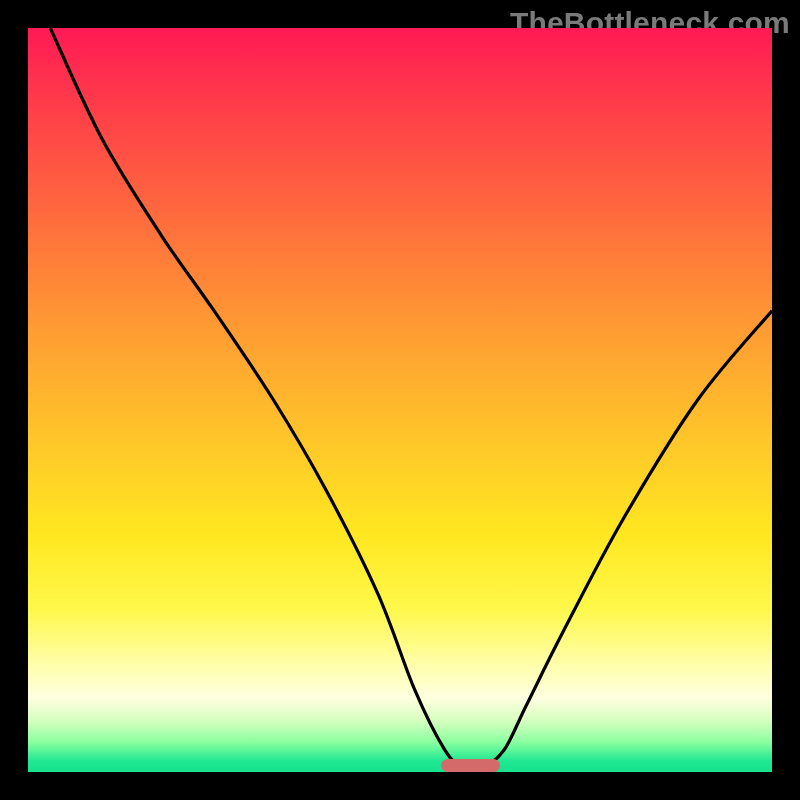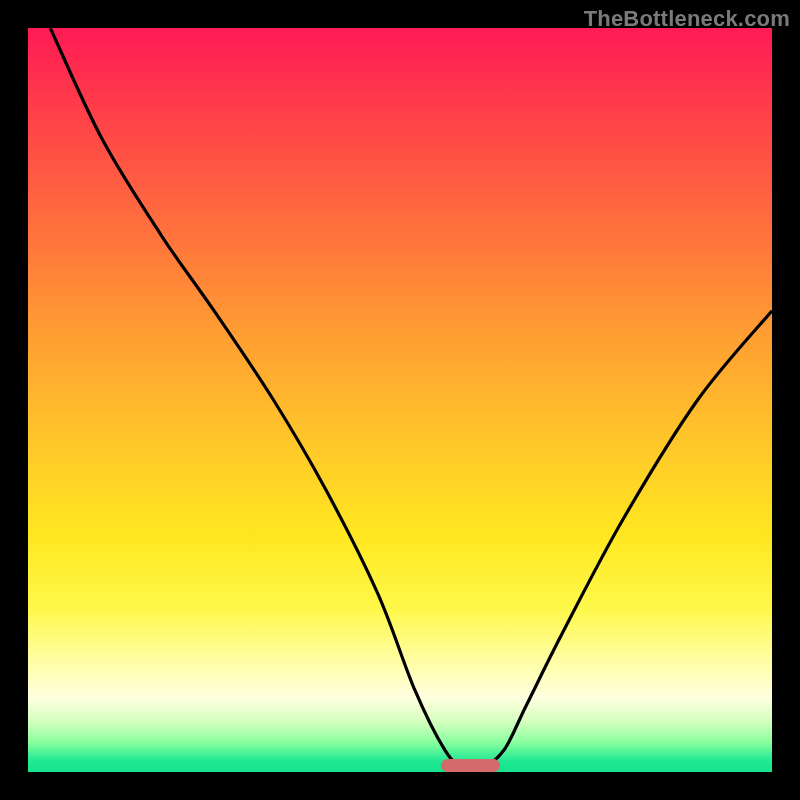--- a/index.html
+++ b/index.html
@@ -39,21 +39,21 @@
       #8affa0 96%,
       #20e892 98.5%,
       #18e28e 100%
     );
   }
   .watermark {
     position: absolute;
     top: 6px;
     right: 10px;
     color: #7a7a7a;
-    font-size: 22px;
+    font-size: 30px;
     font-weight: 600;
     letter-spacing: 0.2px;
     user-select: none;
   }
   svg.curve {
     position: absolute;
     left: 0;
     top: 0;
     width: 744px;
     height: 744px;

